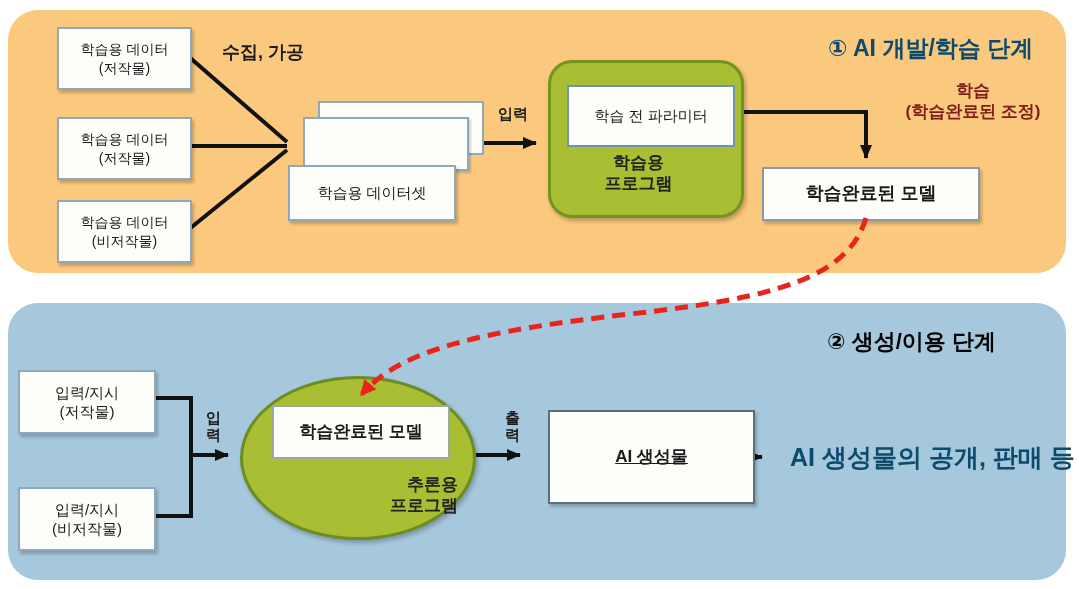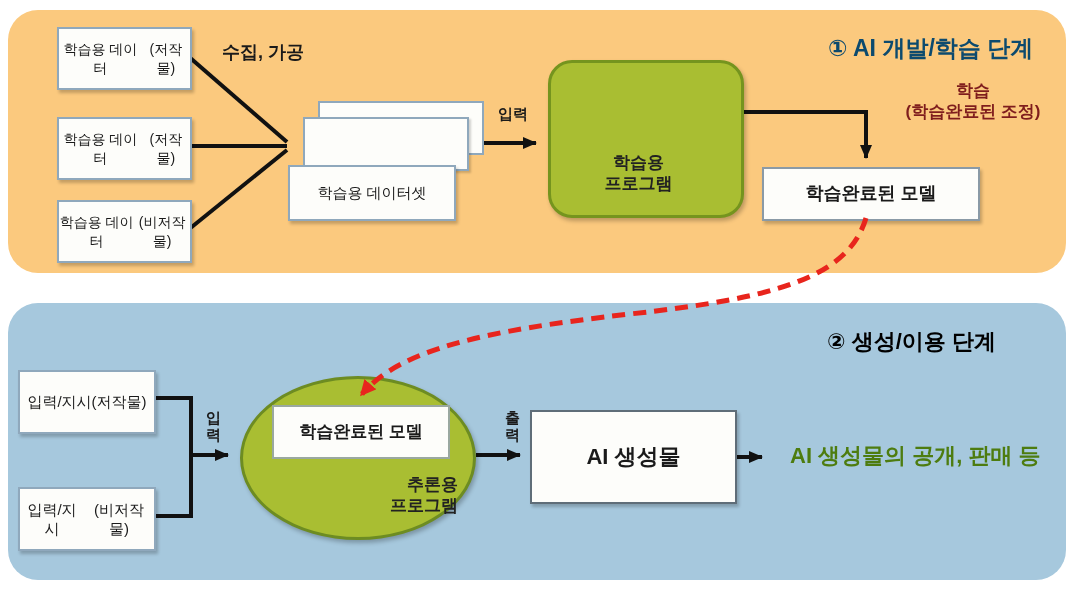--- a/index.html
+++ b/index.html
@@ -13,21 +13,21 @@
   #panel-bottom{left:8px;top:303px;width:1058px;height:277px;background:#A6C8DD;}
 
   
   svg.overlay{position:absolute;left:0;top:0;pointer-events:none;}
   #connectors{z-index:1;}
   #transfer{z-index:5;}
 
   
   .wbox{
     position:absolute;z-index:2;background:#FDFDFA;border:2px solid #8FA8BC;
-    display:flex;flex-direction:row;align-items:center;justify-content:center;
+    display:flex;flex-direction:column;align-items:center;justify-content:center;
     text-align:center;font-size:14px;line-height:1.3;
     box-shadow:2px 3px 3px rgba(0,0,0,0.22);
   }
   
   #data-box-1{left:57px;top:27px;width:131px;height:59px;}
   #data-box-2{left:57px;top:117px;width:131px;height:59px;}
   #data-box-3{left:57px;top:200px;width:131px;height:59px;}
   .label{position:absolute;z-index:2;font-weight:bold;}
   #collect-label{left:222px;top:40px;font-size:18px;}
   #input-label-1{left:498px;top:105px;font-size:15px;}
@@ -57,22 +57,22 @@
   #input-label-2{left:205px;top:409px;}
   #output-label{left:492px;top:409px;margin-left:12px;}
   #inference-ellipse{
     position:absolute;z-index:2;left:240px;top:376px;width:236px;height:164px;
     background:#A9BE32;border:3px solid #6d8c22;border-radius:50%;
     box-shadow:2px 3px 4px rgba(0,0,0,0.25);box-sizing:border-box;
   }
   #inference-model-box{left:272px;top:405px;width:174px;height:50px;z-index:3;font-size:17px;font-weight:bold;box-shadow:none;border-color:#9aa8a0;}
   #inference-name{position:absolute;z-index:3;left:258px;top:474px;width:200px;text-align:right;
     font-weight:bold;font-size:17px;line-height:1.25;color:#222;}
-  #ai-output-box{left:530px;top:410px;width:203px;height:90px;font-size:22px;font-weight:bold;border-color:#5f6d78;}
-  #usage-text{left:790px;top:441px;font-size:22px;color:#4d7c0f;}
+  #ai-output-box{left:548px;top:410px;width:203px;height:90px;font-size:17px;font-weight:bold;border-color:#5f6d78;text-decoration:underline;}
+  #usage-text{left:790px;top:441px;font-size:25px;color:#0c4a6e;}
 </style>
 </head>
 <body>
 
 <div id="canvas">
 
   <div class="panel" id="panel-top"></div>
   <div class="panel" id="panel-bottom"></div>
 
   <svg id="connectors" class="overlay" width="1079" height="589">
@@ -121,20 +121,21 @@
 
   <div class="label" id="collect-label">수집, 가공</div>
 
   <div class="stack" id="stack-back"></div>
   <div class="stack" id="stack-mid"></div>
   <div class="stack" id="stack-front">학습용 데이터셋</div>
 
   <div class="label" id="input-label-1">입력</div>
 
   <div id="program-box"></div>
+  <div class="wbox" id="param-box">학습 전 파라미터</div>
   <div id="program-name">
     <span>학습용</span><br>
     <span>프로그램</span>
   </div>
 
   <div id="learning-note">
     <span>학습</span><br>
     <span>(학습완료된 조정)</span>
   </div>
 

